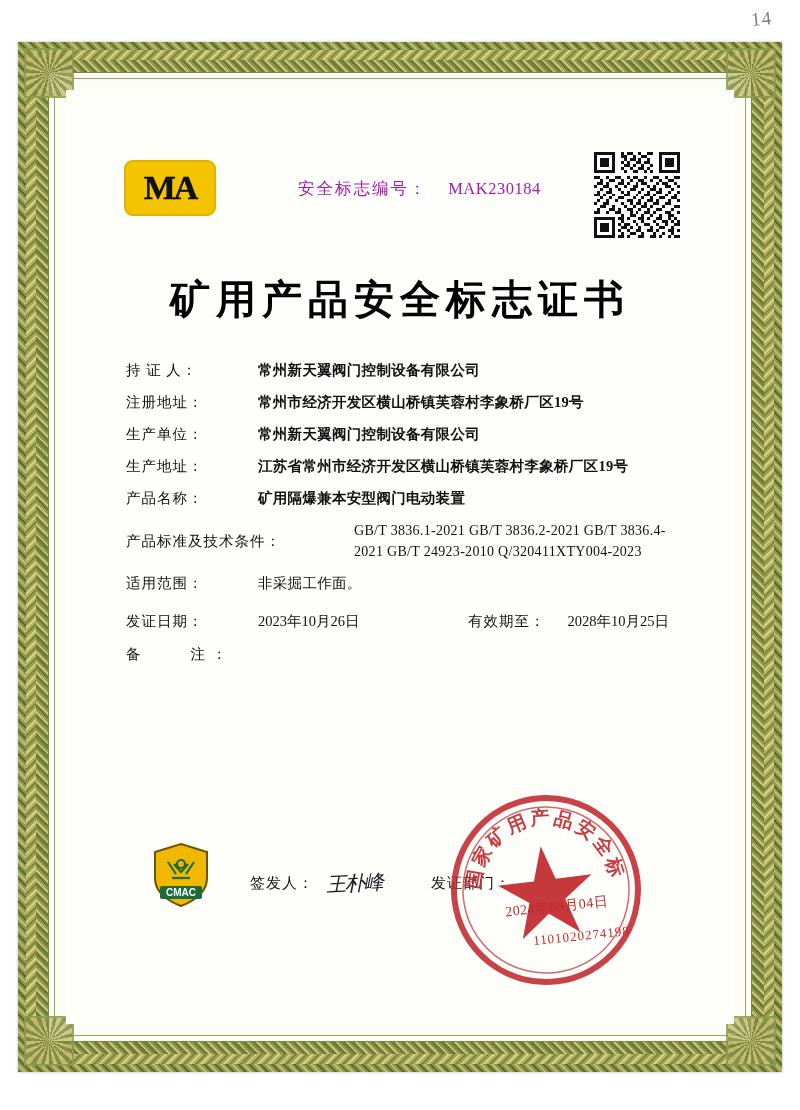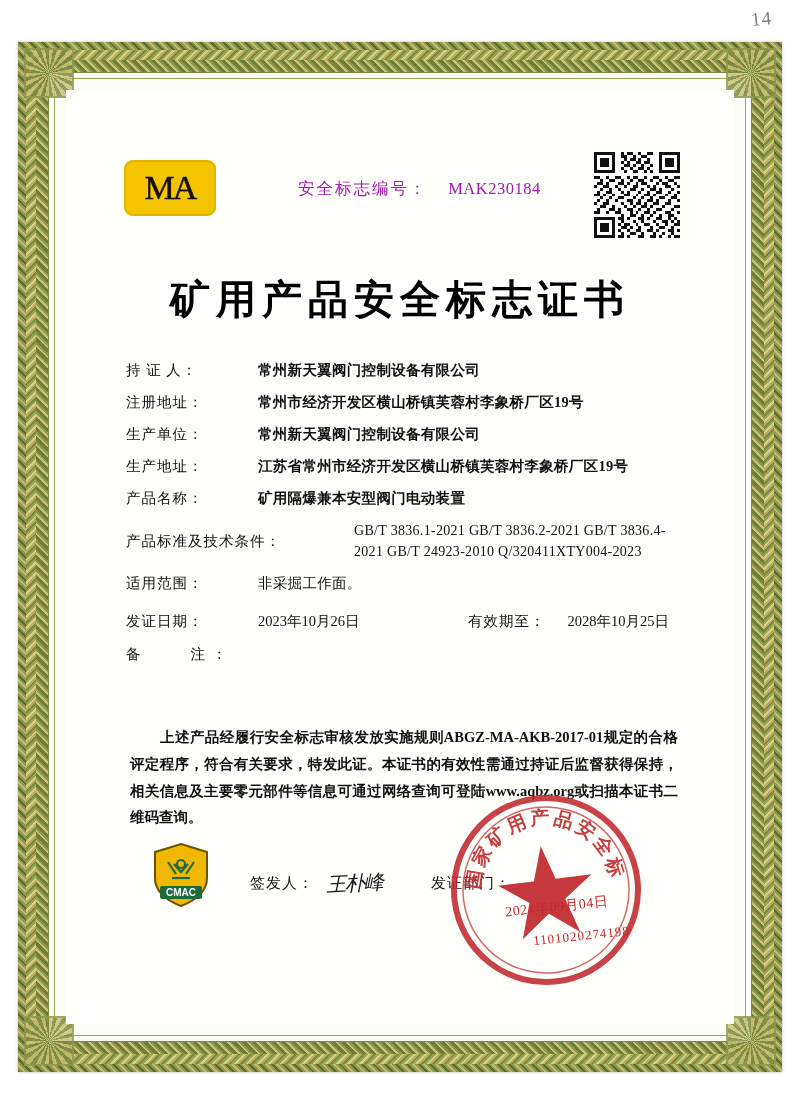--- a/index.html
+++ b/index.html
@@ -113,21 +113,21 @@
     height: 56px;
     background: #f5c400;
     border-radius: 9px;
     display: flex;
     align-items: center;
     justify-content: center;
     box-shadow: 0 0 0 2px #e0b400 inset;
   }
   .ma-logo span {
     font-family: "Liberation Serif", serif;
-    font-weight: normal;
+    font-weight: bold;
     font-size: 34px;
     letter-spacing: -2px;
     color: #111;
     -webkit-text-stroke: 0.4px #000;
   }
 
   
   .cert-no {
     position: absolute;
     left: 232px;
@@ -587,21 +587,20 @@
         <div class="d2">2028年10月25日</div>
       </div>
 
       <div class="row">
         <div class="k spaced">备　　注：</div>
         <div class="v normal"></div>
       </div>
 
     </div>
 
-    <div class="statement">上述产品经履行安全标志审核发放实施规则ABGZ-MA-AKB-2017-01规定的合格评定程序，符合有关要求，特发此证。本证书的有效性需通过持证后监督获得保持，相关信息及主要零元部件等信息可通过网络查询可登陆www.aqbz.org或扫描本证书二维码查询。</div>
 
     <div class="cmac">
       <svg width="58" height="66" viewBox="0 0 58 66">
         <path d="M29 2 L55 10 L55 36 Q55 54 29 64 Q3 54 3 36 L3 10 Z" fill="#f0b800" stroke="#6b5400" stroke-width="2"></path>
         <g stroke="#1e6b3a" stroke-width="2.2" fill="none">
           <path d="M16 20 L24 32 M42 20 L34 32"></path>
           <path d="M22 22 L29 30 L36 22"></path>
           <circle cx="29" cy="22" r="4"></circle>
           <path d="M20 36 L38 36"></path>
         </g>

